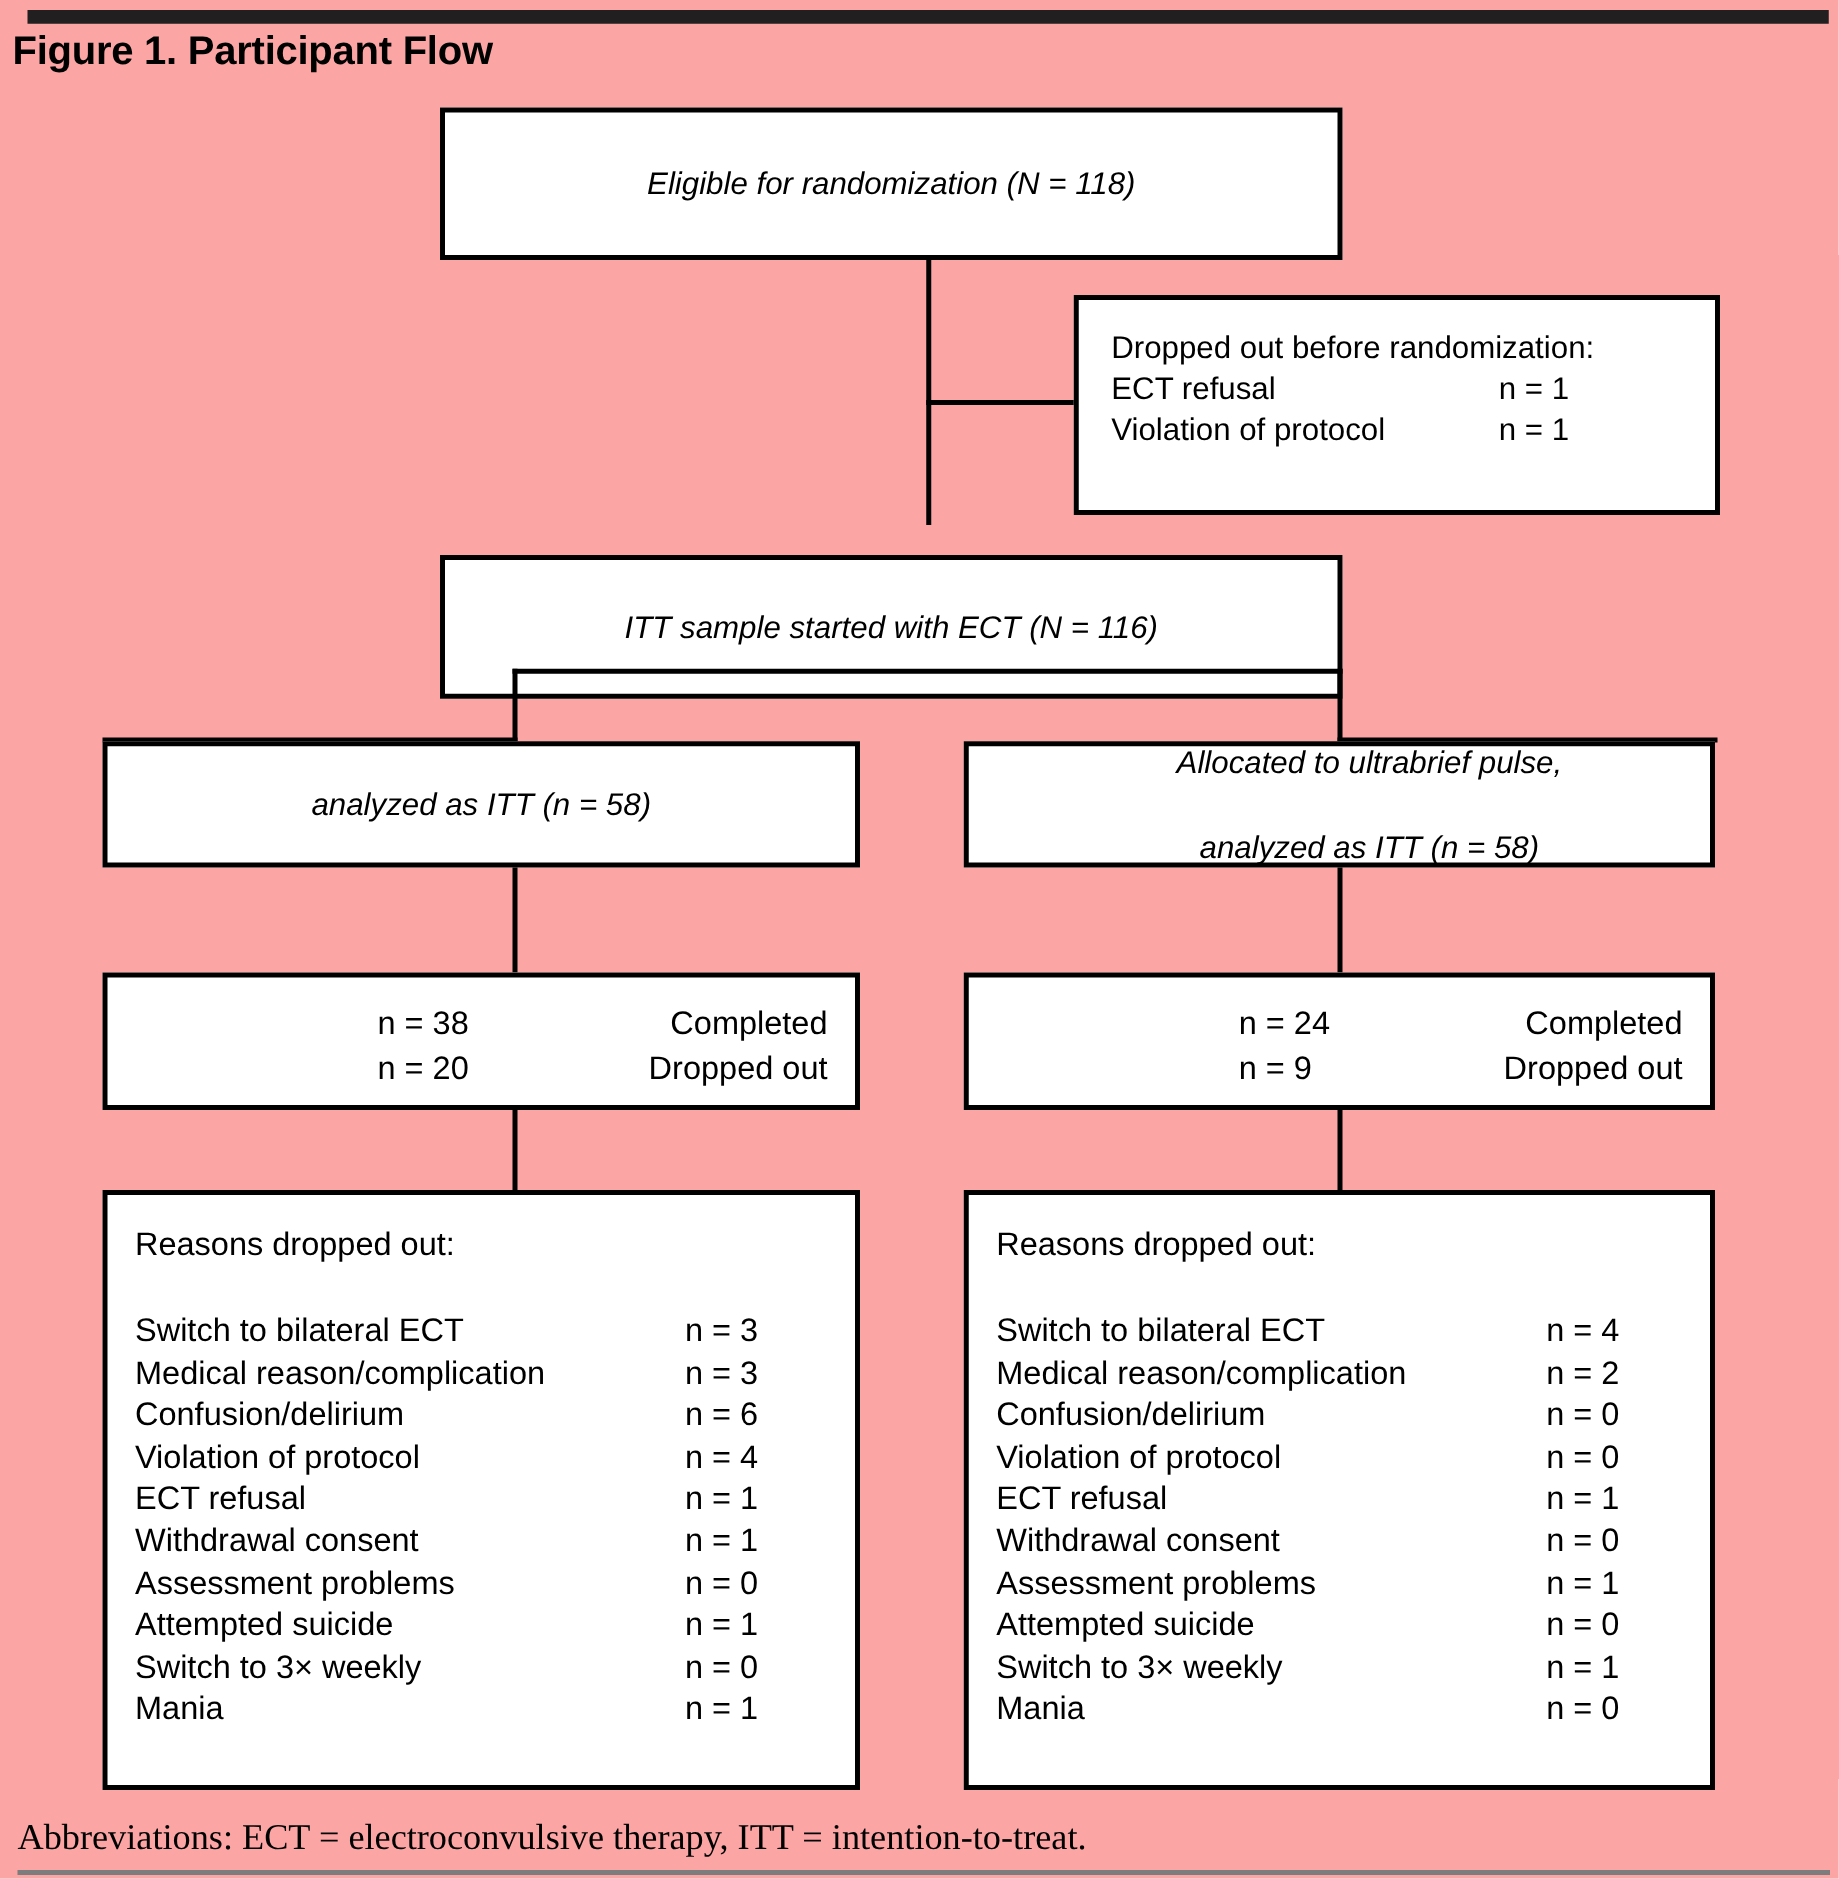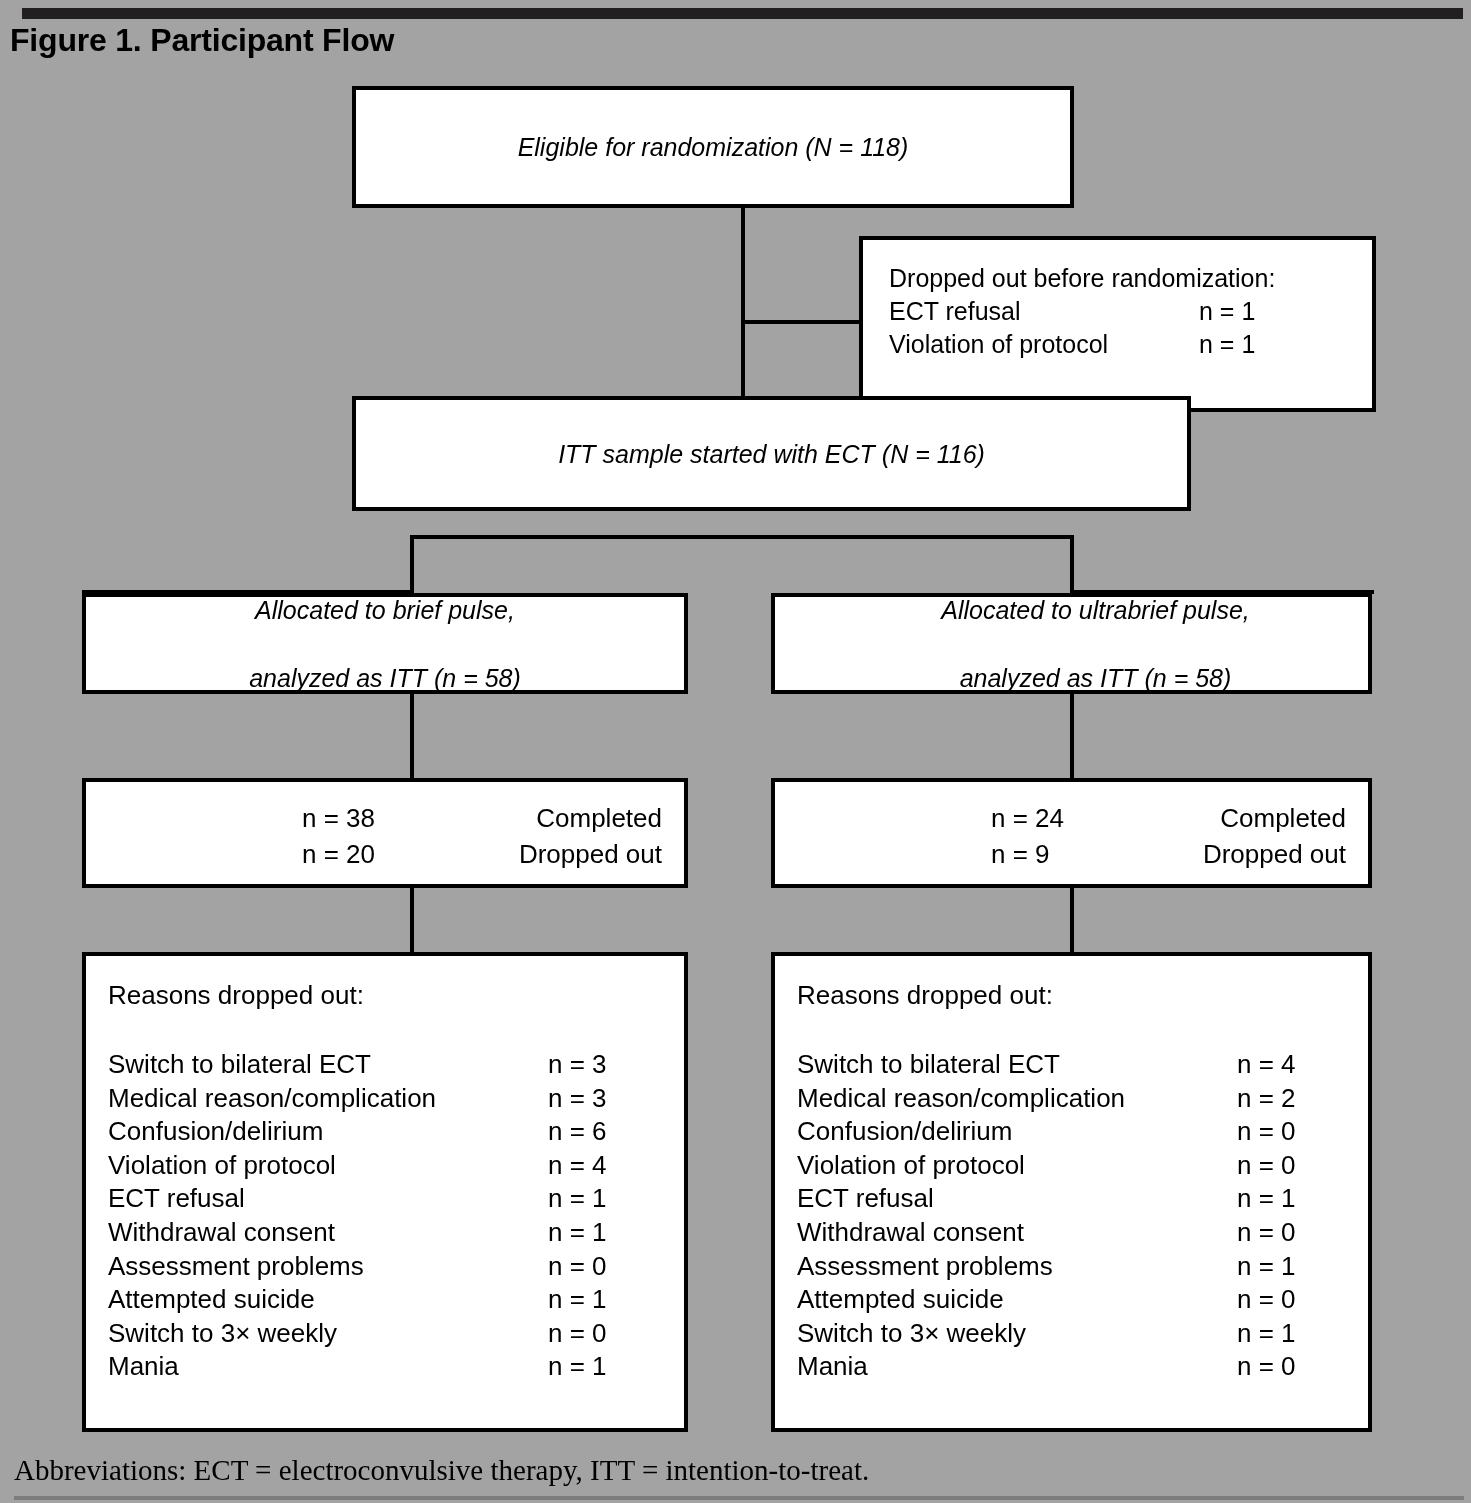--- a/index.html
+++ b/index.html
@@ -10,21 +10,21 @@
   }
   body {
     font-family: "Liberation Sans", sans-serif;
     color: #000000;
   }
   #page {
     position: relative;
     width: 1471px;
     height: 1503px;
     overflow: hidden;
-    background: #a3a3a3;
+    background: #fca5a5;
   }
 
   
   .top-rule {
     position: absolute;
     left: 22px;
     top: 8px;
     width: 1441px;
     height: 11px;
     background: #211f1f;
@@ -170,33 +170,32 @@
         <span>ECT refusal</span>
         <span class="n">n = 1</span>
       </div>
       <div class="dor-row">
         <span>Violation of protocol</span>
         <span class="n">n = 1</span>
       </div>
     </div>
   </div>
 
-  <div class="box box-center" style="left:352px; top:396px; width:839px; height:115px;">
+  <div class="box box-center" style="left:352px; top:444px; width:722px; height:115px;">
     <div class="box-text">ITT sample started with ECT (N = 116)</div>
   </div>
 
   <div class="hline" style="left:410px; top:535px; width:664px;"></div>
   <div class="vline" style="left:410px; top:535px; height:58px;"></div>
   <div class="vline" style="left:1070px; top:535px; height:58px;"></div>
   <div class="hline" style="left:82px; top:590px; width:332px;"></div>
   <div class="hline" style="left:1070px; top:590px; width:304px;"></div>
 
   <div class="box box-center" style="left:82px; top:593px; width:606px; height:101px;">
     <div class="box-text">
-      <div>Allocated to brief pulse,</div>
       <div>analyzed as ITT (n = 58)</div>
     </div>
   </div>
 
   <div class="box box-center" style="left:771px; top:593px; width:601px; height:101px;padding-left:48px;">
     <div class="box-text">
       <div>Allocated to ultrabrief pulse,</div>
       <div>analyzed as ITT (n = 58)</div>
     </div>
   </div>

